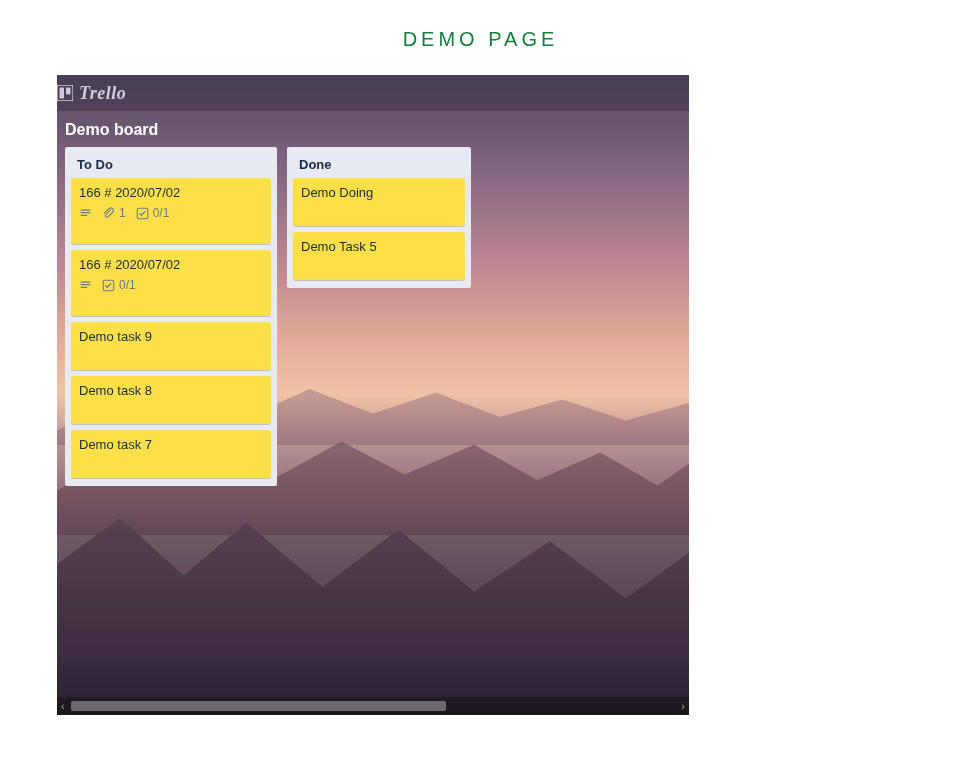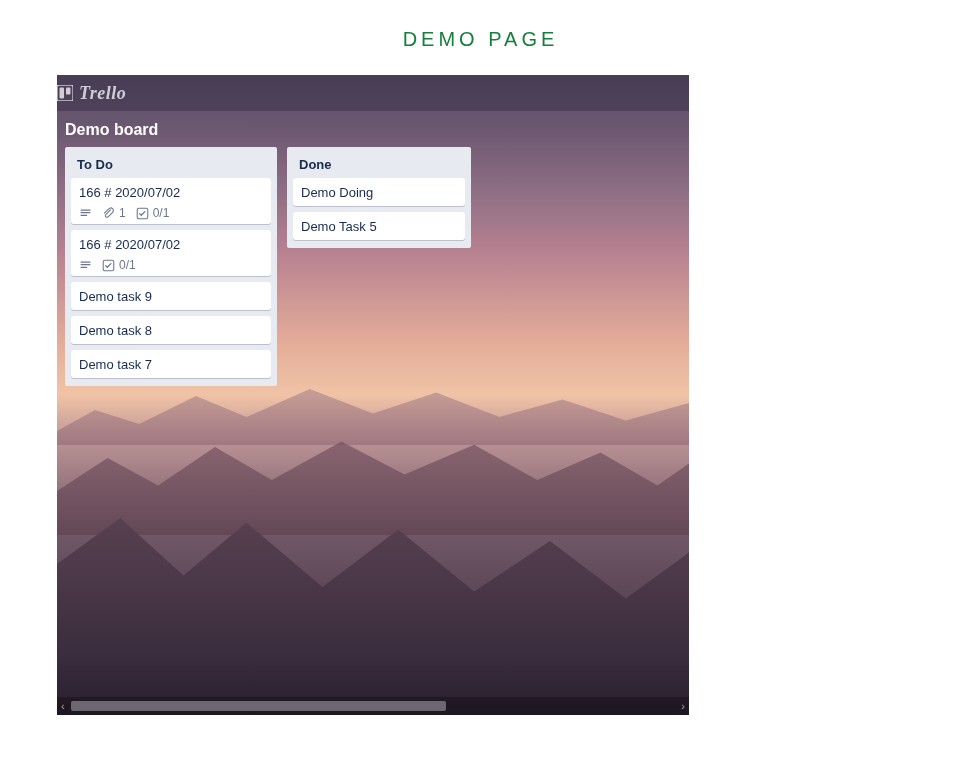--- a/index.html
+++ b/index.html
@@ -60,24 +60,24 @@
     width:212px;
     padding:6px;
     flex-shrink:0;
   }
   .list:last-child { width:184px; }
   .list-title {
     font-size:13px; color:#172b4d; font-weight:600;
     padding:4px 6px 6px;
   }
   .card {
-    background:#ffffff;
+    background:#fde047;
     border-radius:3px;
     box-shadow:0 1px 0 rgba(9,30,66,0.2);
-    padding:6px 8px 4px;
+    padding:6px 8px 24px;
     margin-bottom:6px;
     font-size:13px;
     color:#172b4d;
     cursor:pointer;
   }
   .card:last-child { margin-bottom:2px; }
   .card-title { line-height:18px; }
   .badges {
     display:flex; align-items:center; gap:10px;
     margin-top:4px;

